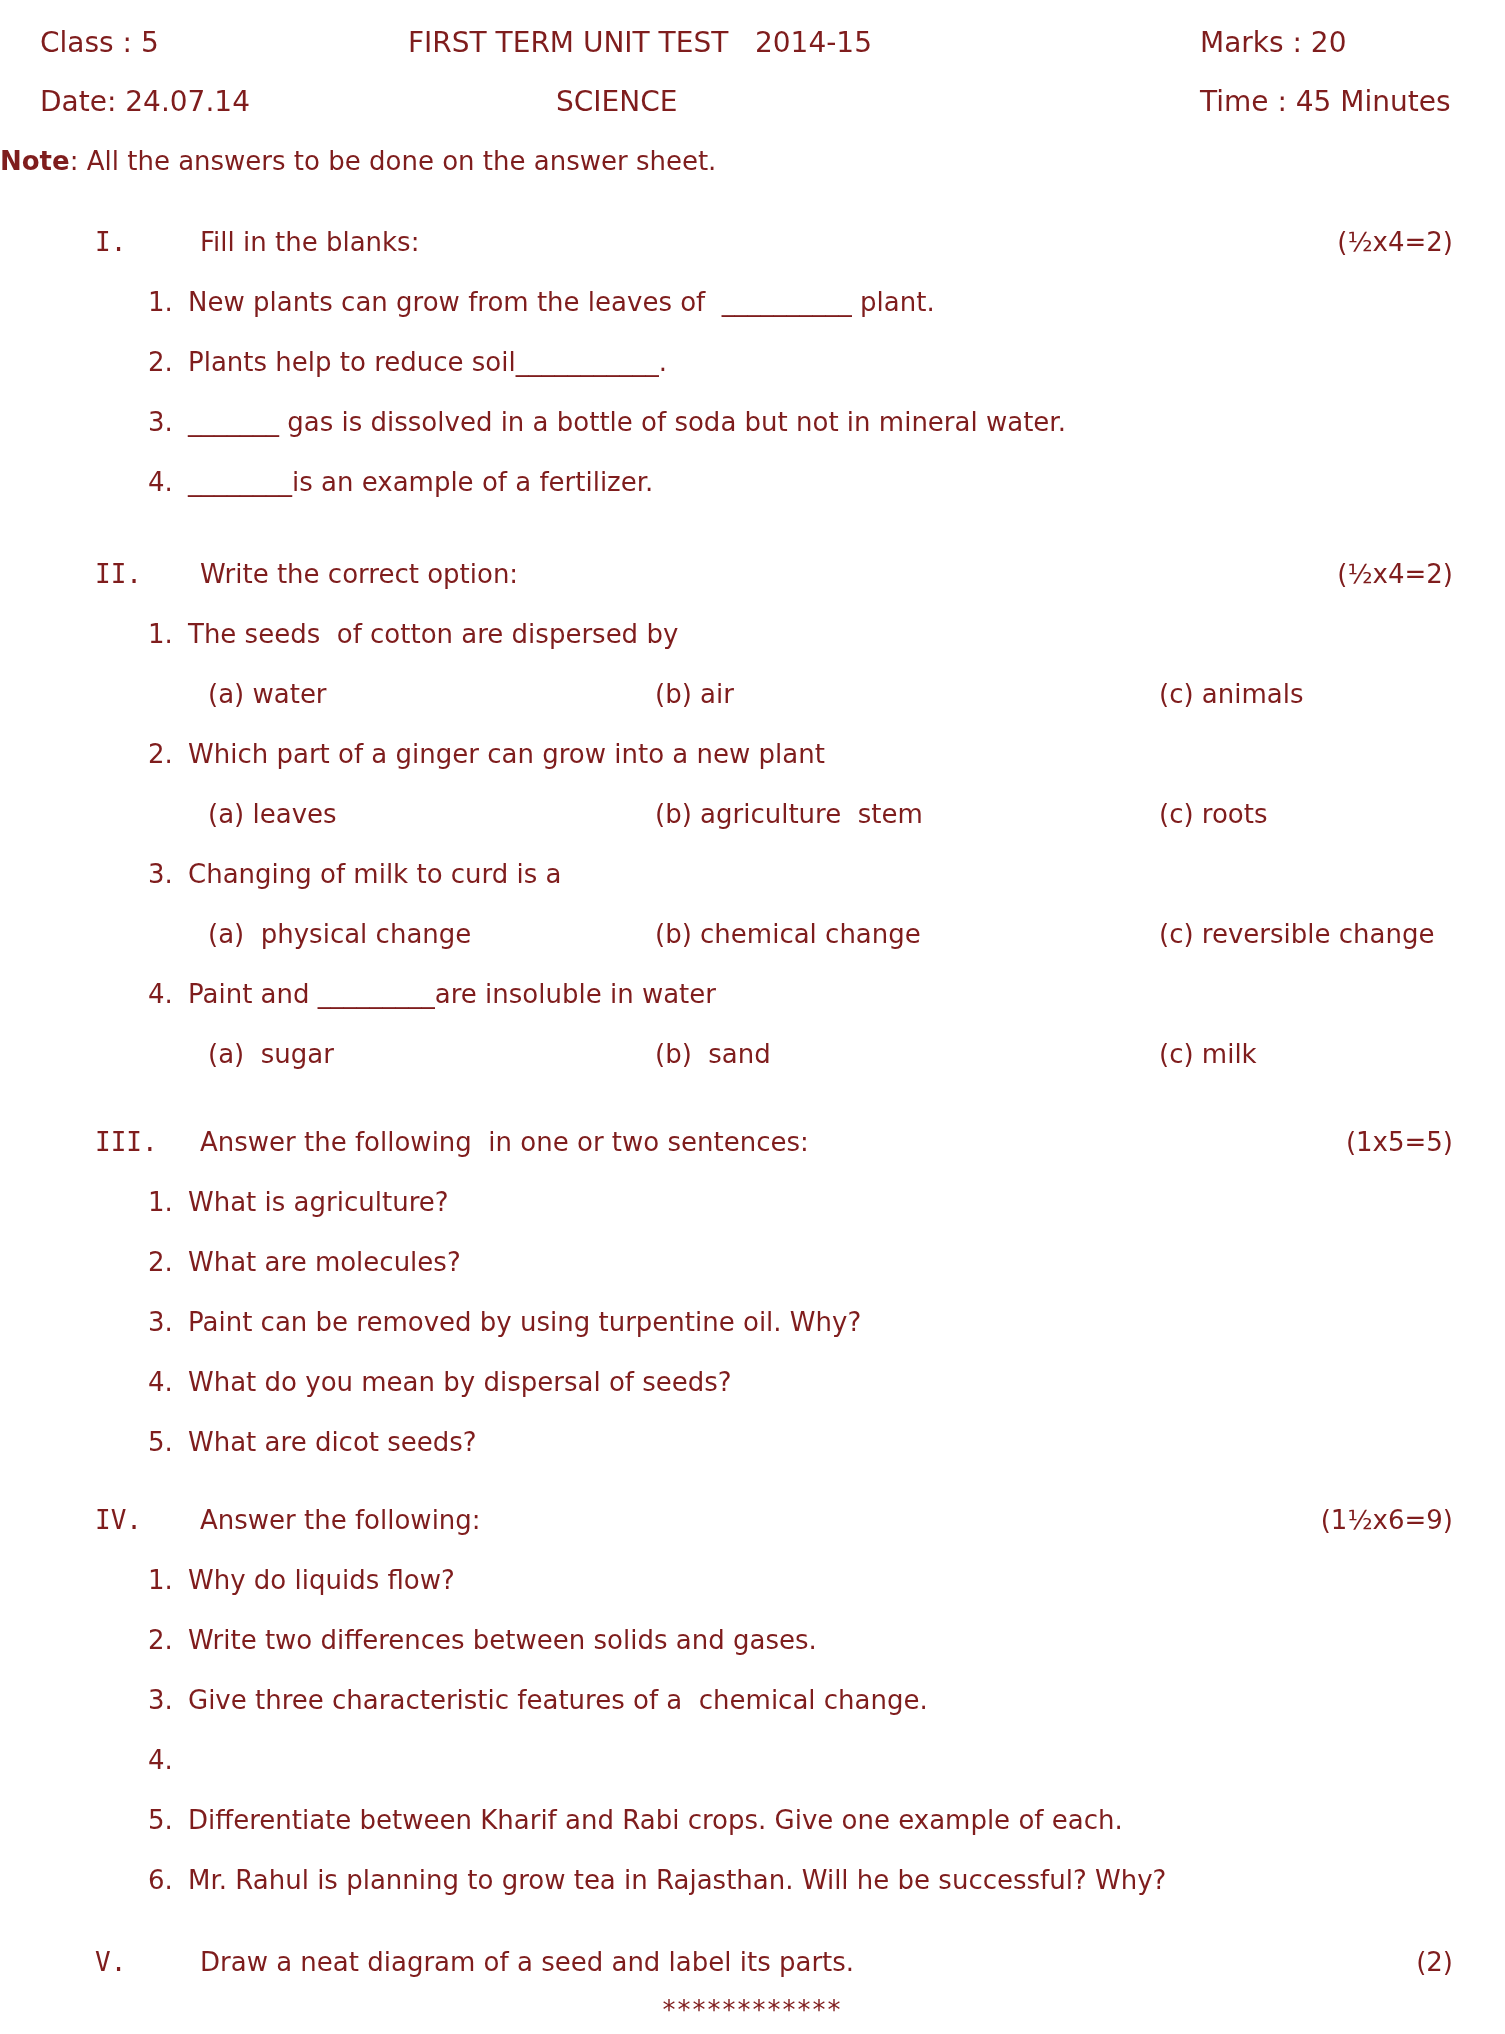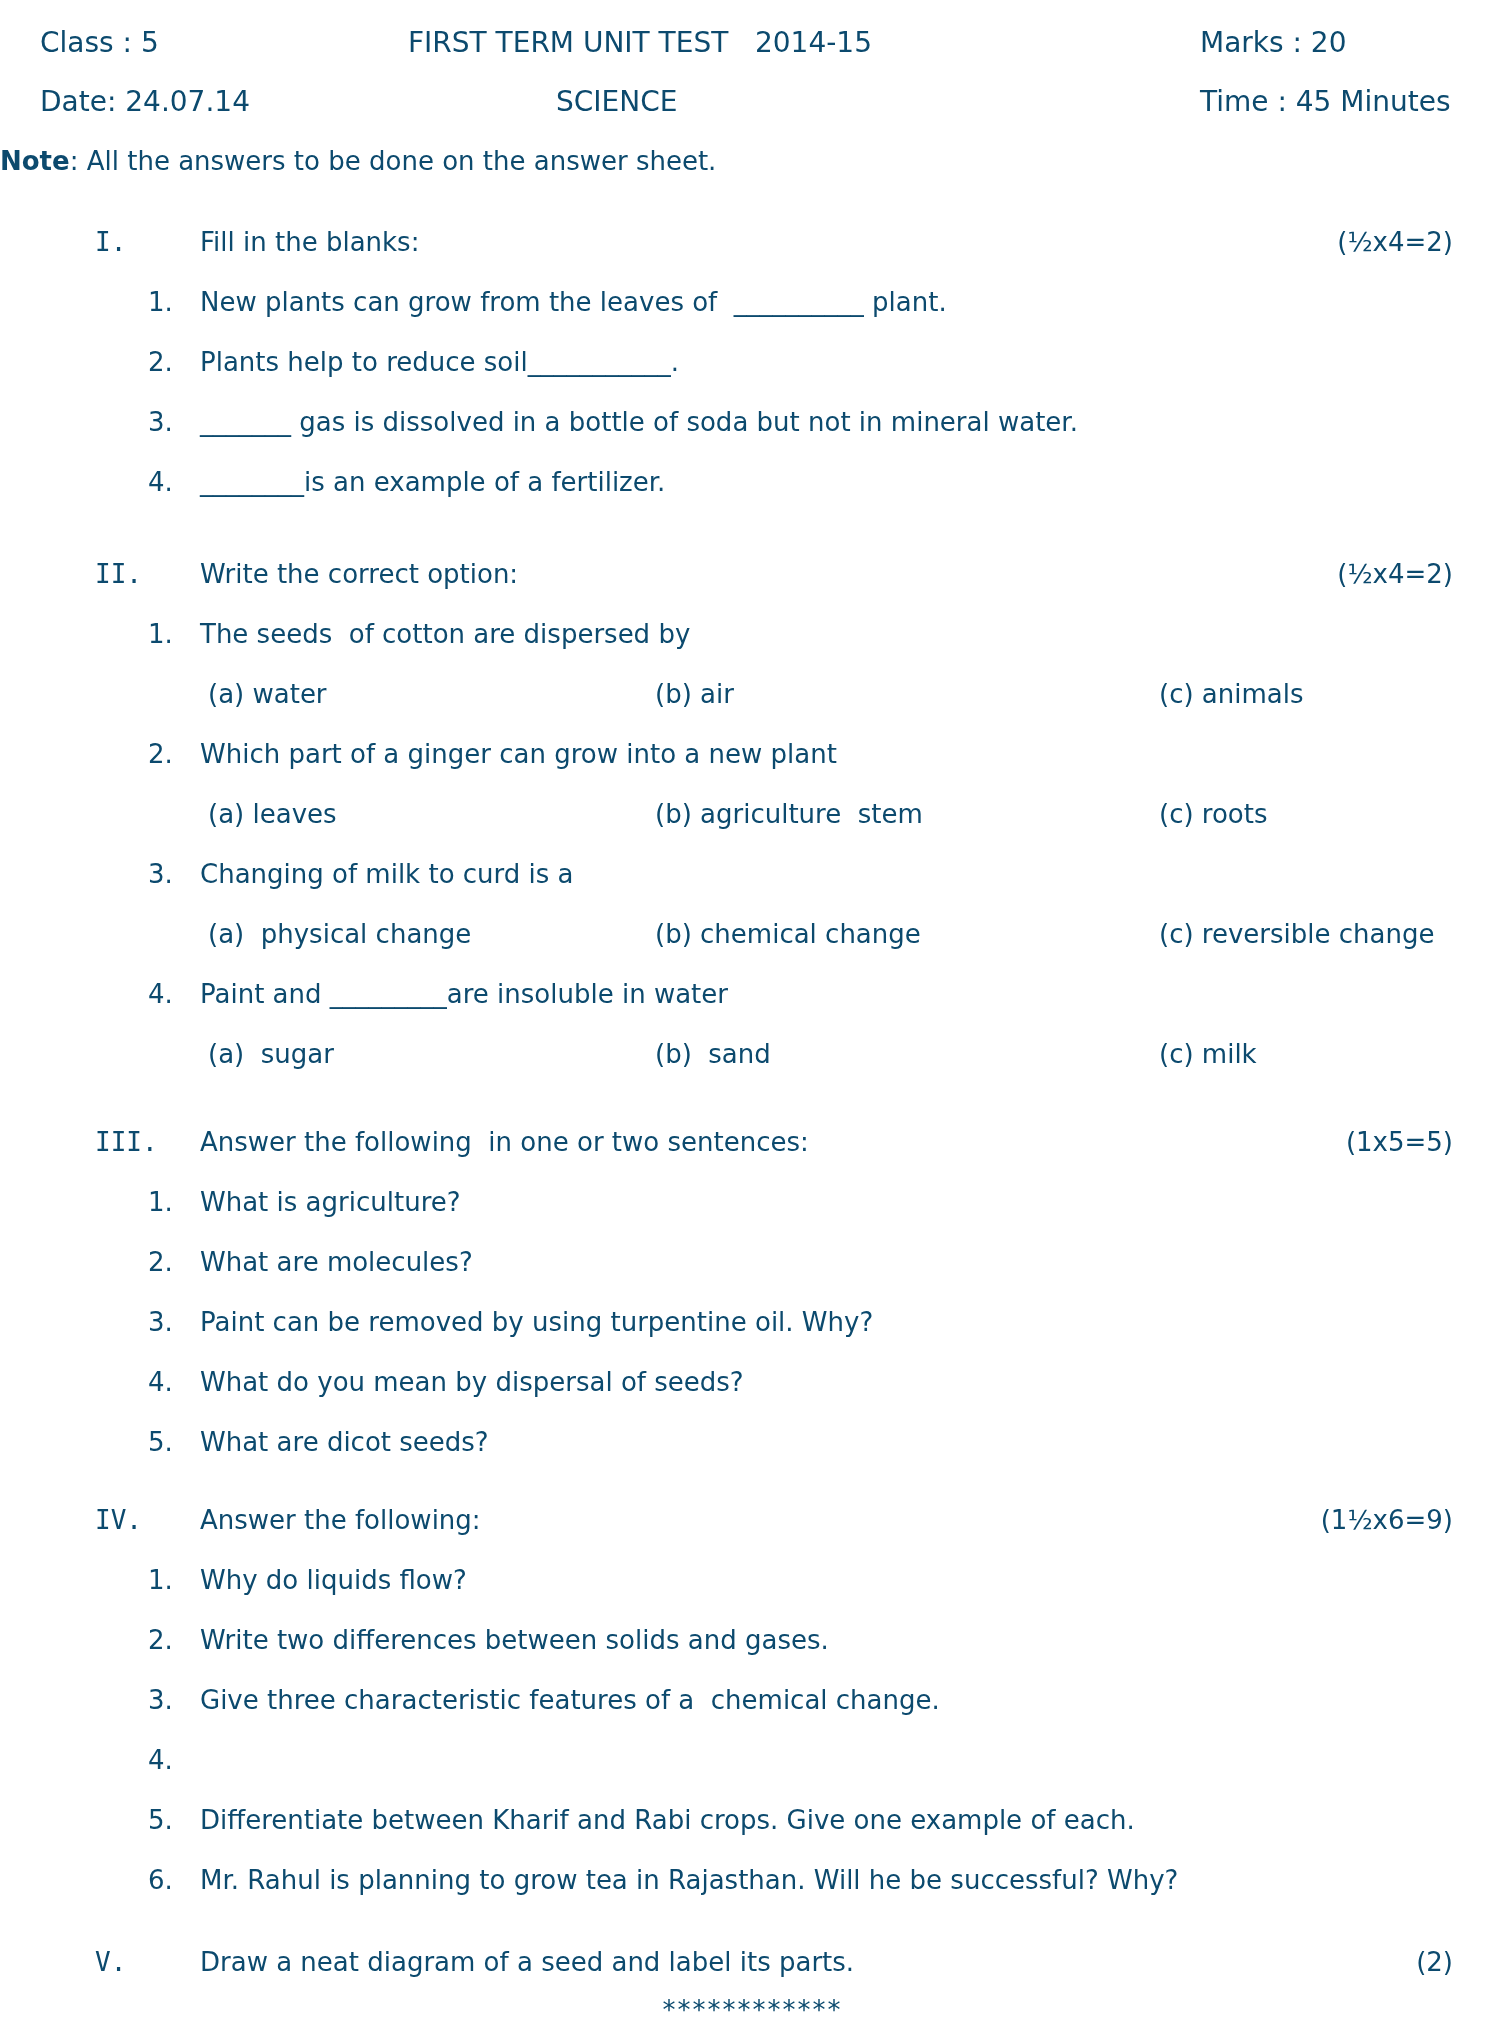--- a/index.html
+++ b/index.html
@@ -1,21 +1,21 @@
 <!DOCTYPE html>
 <html><head>
 <meta charset="utf-8">
 <style>
   html, body { margin: 0; padding: 0; background: #ffffff; }
   .page {
     position: relative;
     width: 1505px;
     height: 2034px;
     background: #ffffff;
-    color: #0c4a6e;
+    color: #7f1d1d;
     font-family: "DejaVu Sans", "Liberation Sans", sans-serif;
     font-size: 26px;
     overflow: hidden;
   }
   .doc { padding-top: 26px; }
 
   
   .row { position: relative; height: 34px; line-height: 34px; }
   .row span { white-space: pre; }
 
@@ -36,21 +36,21 @@
   .sec-head .sec-marks { position: absolute; right: 52px; }
   .head-1 { margin-top: 47px; }
   .head-2 { margin-top: 58px; }
   .head-3 { margin-top: 54px; }
   .head-4 { margin-top: 44px; }
   .head-5 { margin-top: 48px; }
 
   
   .q-row { margin-top: 26px; }
   .q-num  { position: absolute; left: 148px; }
-  .q-text { position: absolute; left: 200px; }
+  .q-text { position: absolute; left: 188px; }
 
   
   .opt-row { margin-top: 26px; }
   .opt-a { position: absolute; left: 208px; text-align: center; }
   .opt-b { position: absolute; left: 655px; }
   .opt-c { position: absolute; left: 1159px; }
 
   
   .end-row { margin-top: 14px; text-align: center; letter-spacing: 2px; }
 </style>

